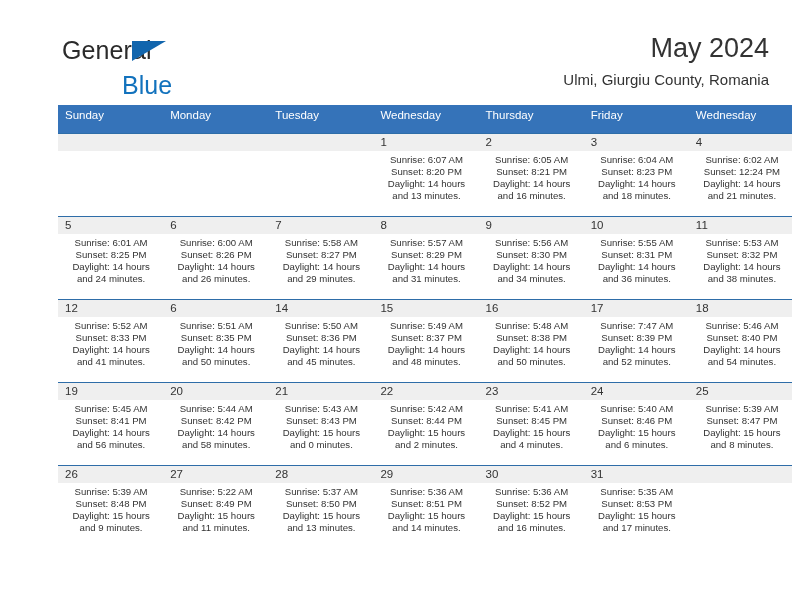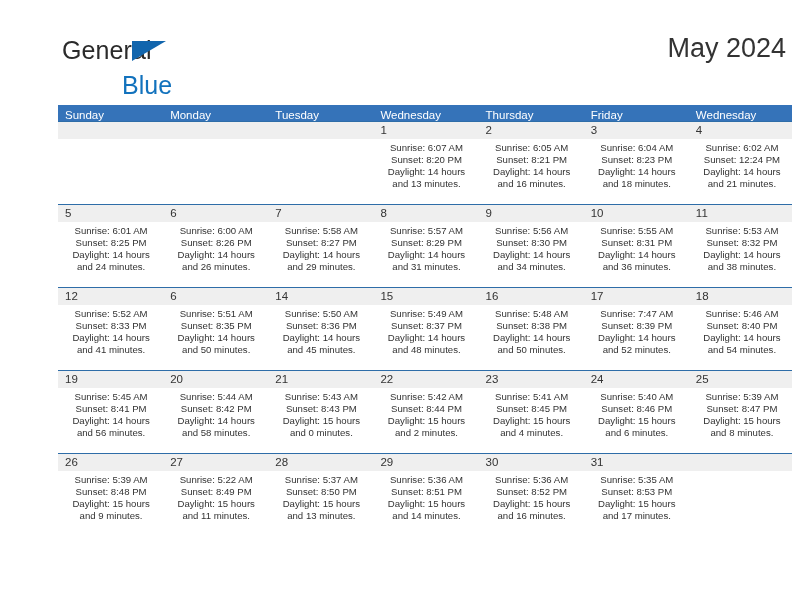--- a/index.html
+++ b/index.html
@@ -59,21 +59,21 @@
     position: absolute;
     left: 60px;
     top: 35px;
     font-size: 25px;
     color: #1272bd;
     font-family: "Liberation Sans", sans-serif;
   }
 
   .title-block {
     position: absolute;
-    right: 36px;
+    right: 53px;
     top: 32px;
     text-align: right;
   }
   .cal-title {
     font-size: 27px;
     color: #333333;
     line-height: 32px;
     white-space: nowrap;
     font-weight: normal;
   }
@@ -93,21 +93,21 @@
     width: 736px;
     border-collapse: collapse;
     table-layout: fixed;
   }
   .calendar th {
     background: #3573b9;
     color: #ffffff;
     font-size: 11.5px;
     font-weight: normal;
     text-align: left;
-    padding: 4px 0 0 7px;
+    padding: 4px 0 12px 7px;
     height: 12px;
     border: none;
   }
   .calendar td {
     vertical-align: top;
     padding: 0;
     border: none;
     border-top: 1.4px solid #2e6da8;
     height: 82px;
     width: 105.14px;
@@ -140,20 +140,21 @@
 
   <div class="header">
     <div class="logo">
       <span class="logo-general">General</span>
       <span class="logo-triangle"></span>
       <span class="logo-blue">Blue</span>
     </div>
 
     <div class="title-block">
       <div class="cal-title">May 2024</div>
+      <div class="cal-subtitle">Ulmi, Giurgiu County, Romania</div>
     </div>
   </div>
 
   <table class="calendar">
     <thead>
       <tr id="weekday-row">
           <th>Sunday</th>
           <th>Monday</th>
           <th>Tuesday</th>
           <th>Wednesday</th>

